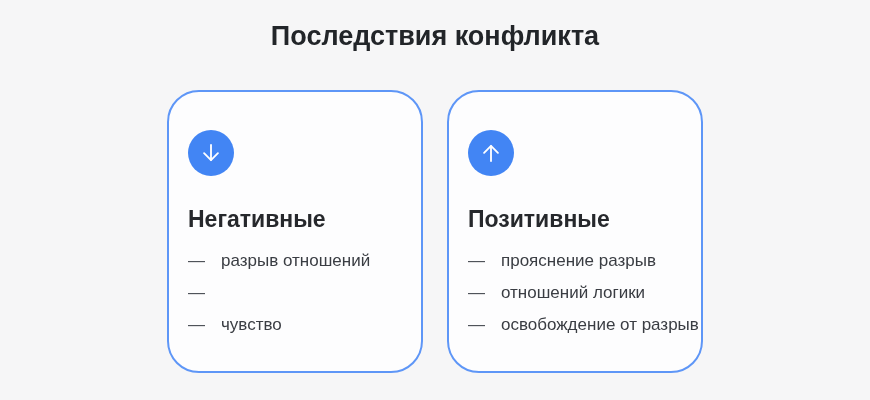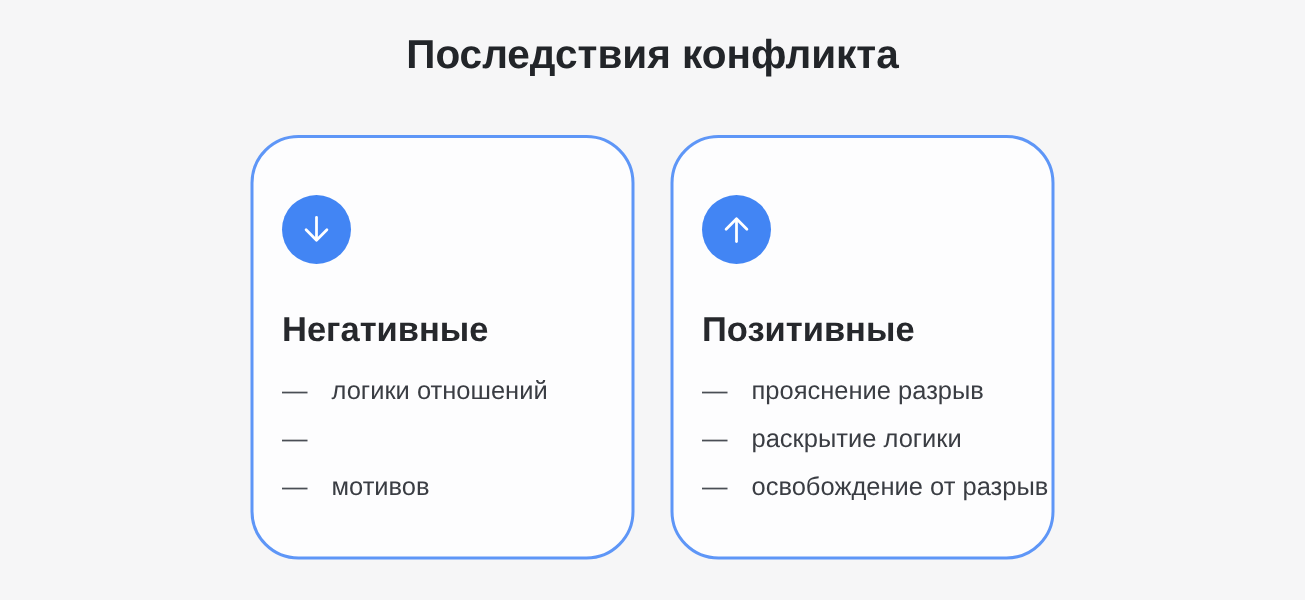--- a/index.html
+++ b/index.html
@@ -91,48 +91,48 @@
       <div class="icon-circle">
         <svg width="26" height="26" viewBox="0 0 24 24" fill="none" stroke="#FFFFFF" stroke-width="1.7" stroke-linecap="round" stroke-linejoin="round">
           <path d="M12 4.6v13.8"></path>
           <path d="M5.6 12.2 12 18.6l6.4-6.4"></path>
         </svg>
       </div>
       <div class="card-heading">Негативные</div>
       <div class="card-list">
         <div class="list-item">
           <span class="dash">—</span>
-          <span class="item-text">логики отношений</span>
+          <span class="item-text">разрыв отношений</span>
         </div>
         <div class="list-item">
           <span class="dash">—</span>
         </div>
         <div class="list-item">
           <span class="dash">—</span>
-          <span class="item-text">мотивов</span>
+          <span class="item-text">чувство</span>
         </div>
       </div>
     </div>
 
     <div class="card">
       <div class="icon-circle">
         <svg width="26" height="26" viewBox="0 0 24 24" fill="none" stroke="#FFFFFF" stroke-width="1.7" stroke-linecap="round" stroke-linejoin="round">
           <path d="M12 19.4V5.6"></path>
           <path d="M5.6 11.8 12 5.4l6.4 6.4"></path>
         </svg>
       </div>
       <div class="card-heading">Позитивные</div>
       <div class="card-list">
         <div class="list-item">
           <span class="dash">—</span>
           <span class="item-text">прояснение разрыв</span>
         </div>
         <div class="list-item">
           <span class="dash">—</span>
-          <span class="item-text">раскрытие логики</span>
+          <span class="item-text">отношений логики</span>
         </div>
         <div class="list-item">
           <span class="dash">—</span>
           <span class="item-text">освобождение от разрыв</span>
         </div>
       </div>
     </div>
 
   </div>
 </div>

